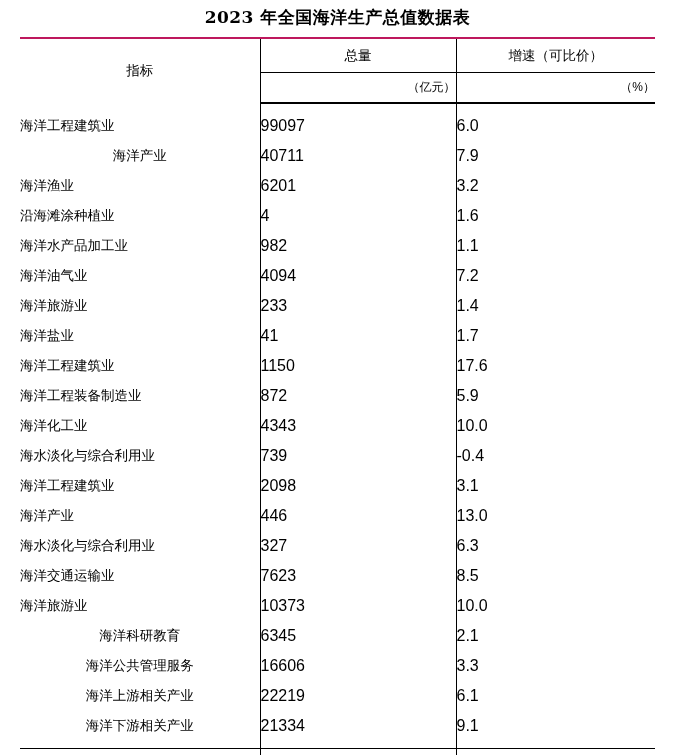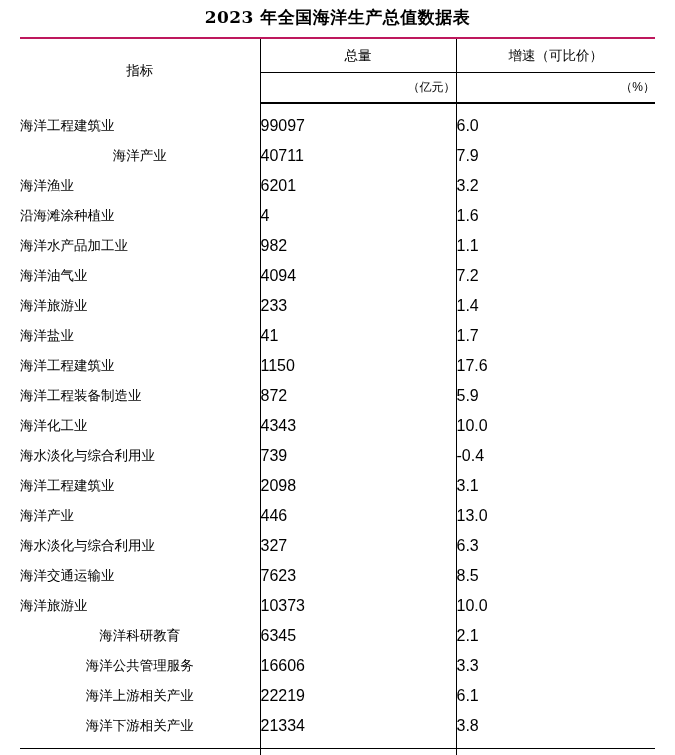--- a/index.html
+++ b/index.html
@@ -207,21 +207,21 @@
         <td class="row-cell num">3.3</td>
       </tr>
       <tr class="data-row">
         <td class="row-cell name lvl1">海洋上游相关产业</td>
         <td class="row-cell num vline-l vline-r">22219</td>
         <td class="row-cell num">6.1</td>
       </tr>
       <tr class="data-row">
         <td class="row-cell name lvl1">海洋下游相关产业</td>
         <td class="row-cell num vline-l vline-r">21334</td>
-        <td class="row-cell num">3.8</td>
+        <td class="row-cell num">9.1</td>
       </tr>
 
       <tr class="spacer-row">
         <td class="border-bottom-thin"></td>
         <td class="border-bottom-thin vline-l vline-r"></td>
         <td class="border-bottom-thin"></td>
       </tr>
 
       <tr>
         <td class="row-cell name struct border-bottom-thick">三次产业结构</td>

